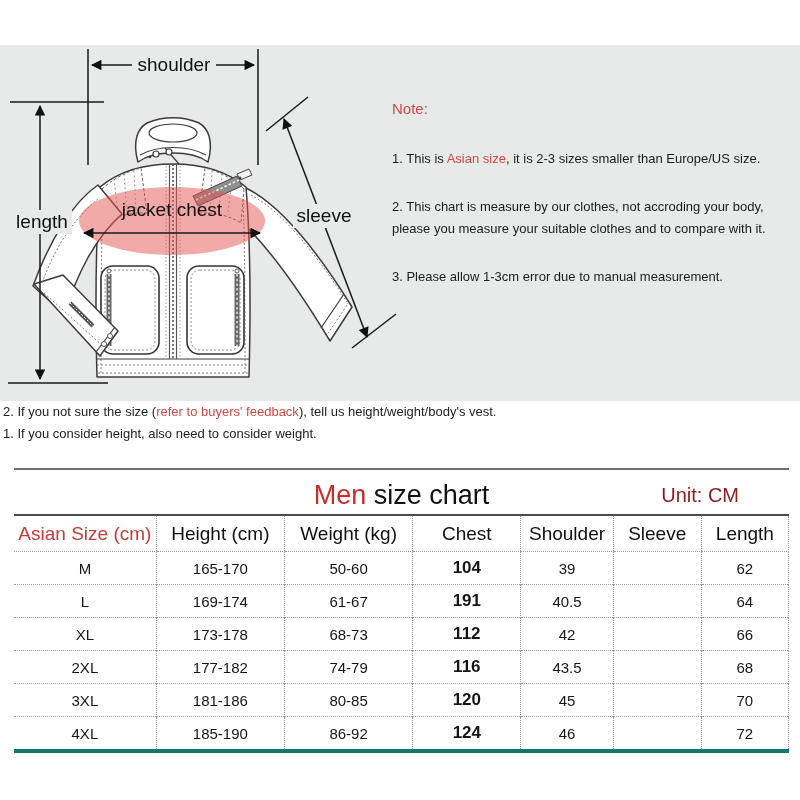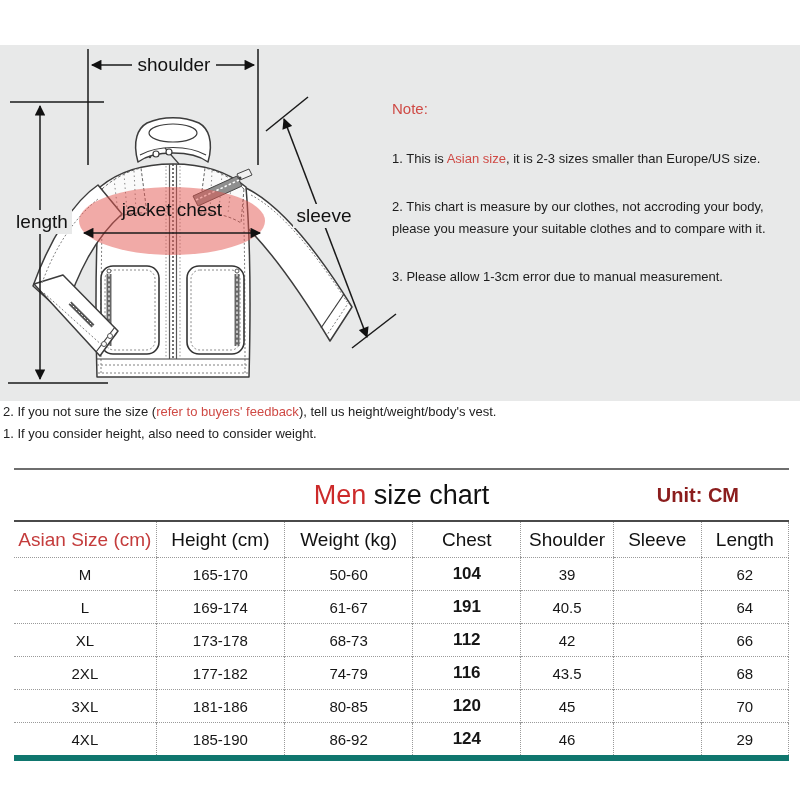--- a/index.html
+++ b/index.html
@@ -29,46 +29,46 @@
   }
   .note-item{margin:0 0 26px 4px;line-height:22px;}
 
   
   .tips-section{position:absolute;left:3px;top:404px;width:794px;}
   .tip-item{margin:0 0 7px 0;font-size:13px;line-height:15px;color:#222;}
 
   
   .chart-section{position:absolute;left:14px;top:468px;width:775px;}
   .chart-topline{border-top:2px solid #6e6e6e;height:0;}
-  .chart-title-row{position:relative;height:50px;}
+  .chart-title-row{position:relative;height:44px;}
   .chart-title{
     margin:0;text-align:center;font-size:27px;font-weight:normal;
     line-height:50px;color:#111;
   }
   .chart-title .red{color:var(--title-red,#cc2a2a);}
   .unit-label{
     position:absolute;right:50px;top:0;line-height:50px;
-    font-size:20px;font-weight:bold;color:var(--unit-red,#8b1d1d);
+    font-size:20px;font-weight:normal;color:var(--unit-red,#8b1d1d);
   }
   table.size-table{border-collapse:collapse;width:775px;table-layout:fixed;}
   .size-table th{
     height:35px;font-size:19px;font-weight:normal;color:#111;
     border-top:2px solid #4a4a4a;border-bottom:1px dotted #9a9a9a;
     padding:0;text-align:center;
   }
   .size-table th:first-child{color:var(--header-red,#c43c3c);}
   .size-table th:nth-child(n+2),
   .size-table td:nth-child(n+2){border-left:1px dotted #9a9a9a;}
   .size-table th:last-child,
   .size-table td:last-child{border-right:1px dotted #9a9a9a;}
   .size-table td{
     height:32px;font-size:15px;text-align:center;color:#161616;padding:0;
   }
   .size-table tbody tr + tr td{border-top:1px dotted #9a9a9a;}
-  .size-table tbody tr:last-child td{border-bottom:6px solid #0f766e;}
+  .size-table tbody tr:last-child td{border-bottom:4px solid #0f766e;}
   .size-table td.chest-val{font-weight:bold;font-size:17px;}
 
   
   .guide{stroke:#1a1a1a;stroke-width:1.5;fill:none;}
   .lblbg{fill:var(--band-gray,#e8e9e9);}
   .dimtext{font-size:19px;fill:#111;}
   .outline{fill:#ffffff;stroke:#3c3c3c;stroke-width:1.5;stroke-linejoin:round;}
   .stitch{fill:none;stroke:#808080;stroke-width:1;stroke-dasharray:2 2;}
   .chest-ellipse{fill:var(--ellipse-pink,#e4564f);fill-opacity:0.5;}
 </style>
@@ -256,17 +256,17 @@
           <td></td>
           <td>70</td>
         </tr>
         <tr>
           <td>4XL</td>
           <td>185-190</td>
           <td>86-92</td>
           <td class="chest-val">124</td>
           <td>46</td>
           <td></td>
-          <td>29</td>
+          <td>72</td>
         </tr>
       </tbody>
   </table>
 </div>
 
 </body></html>

